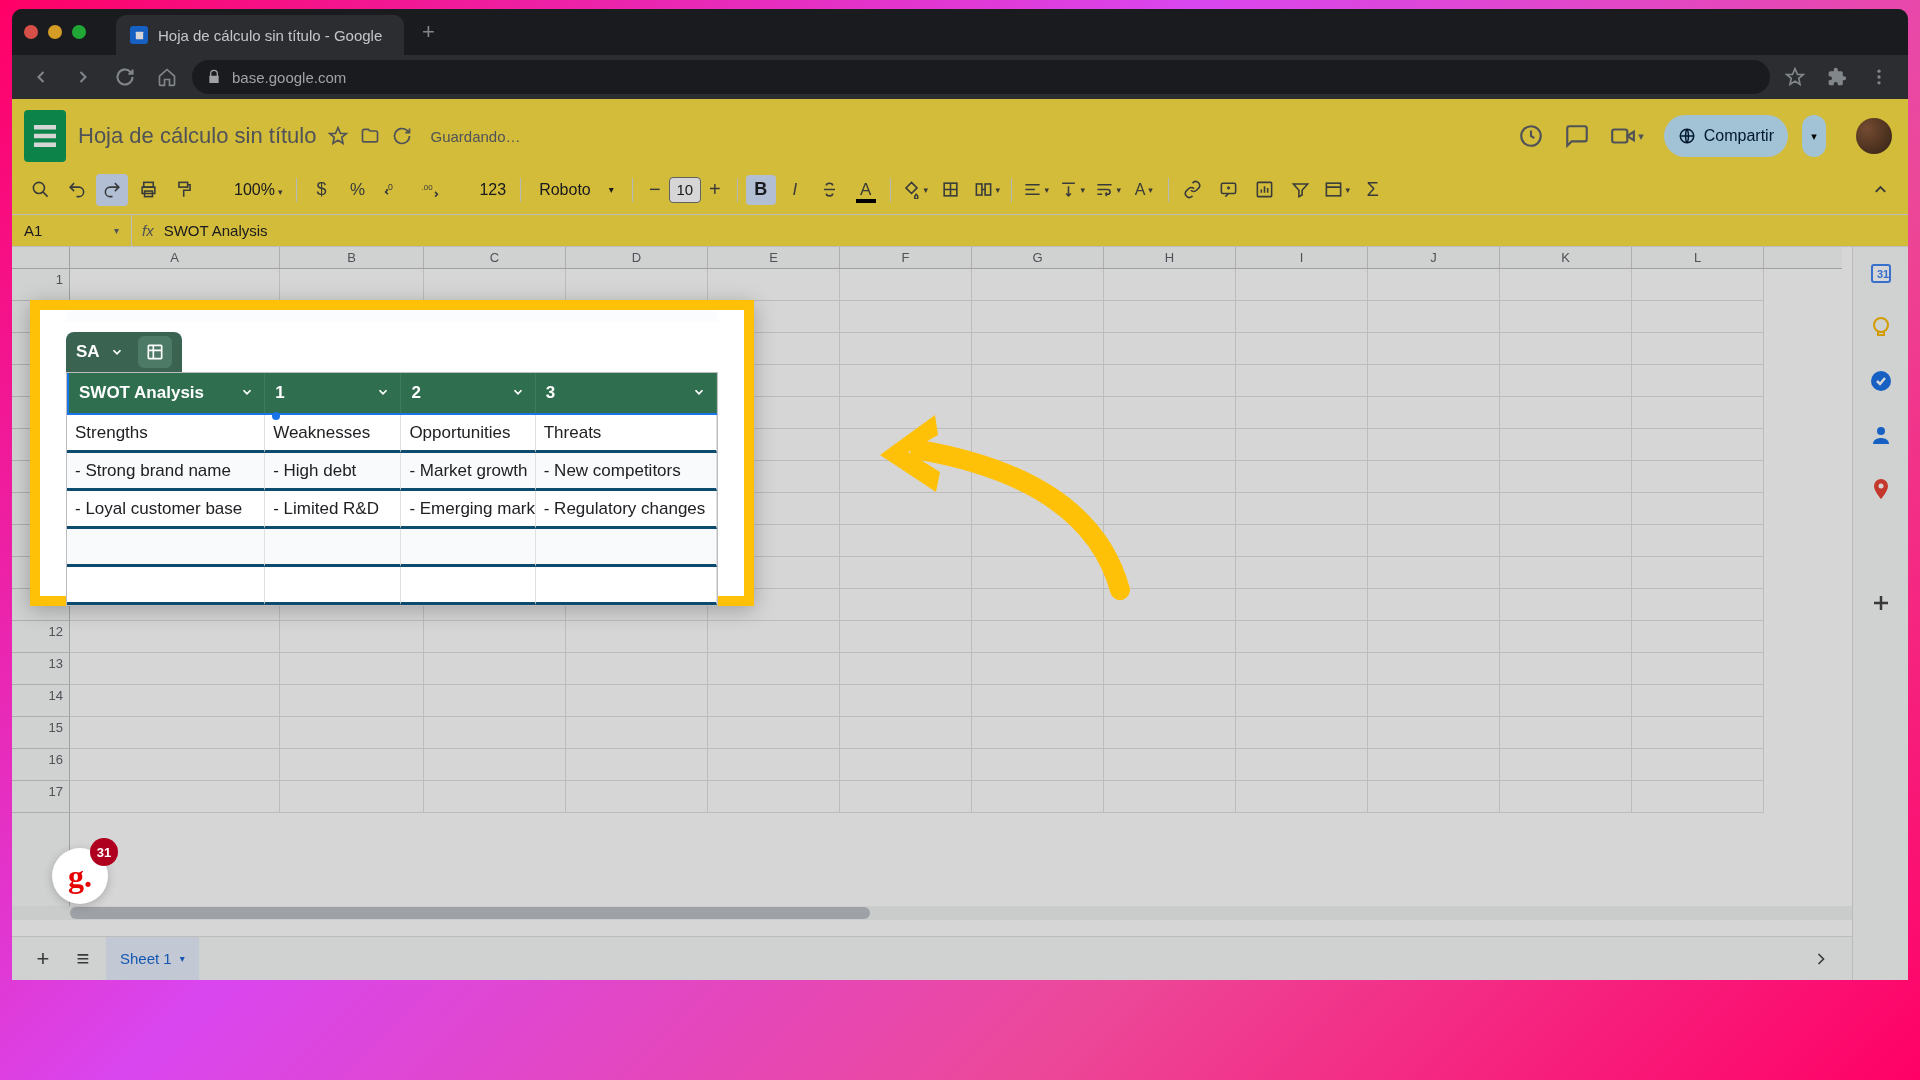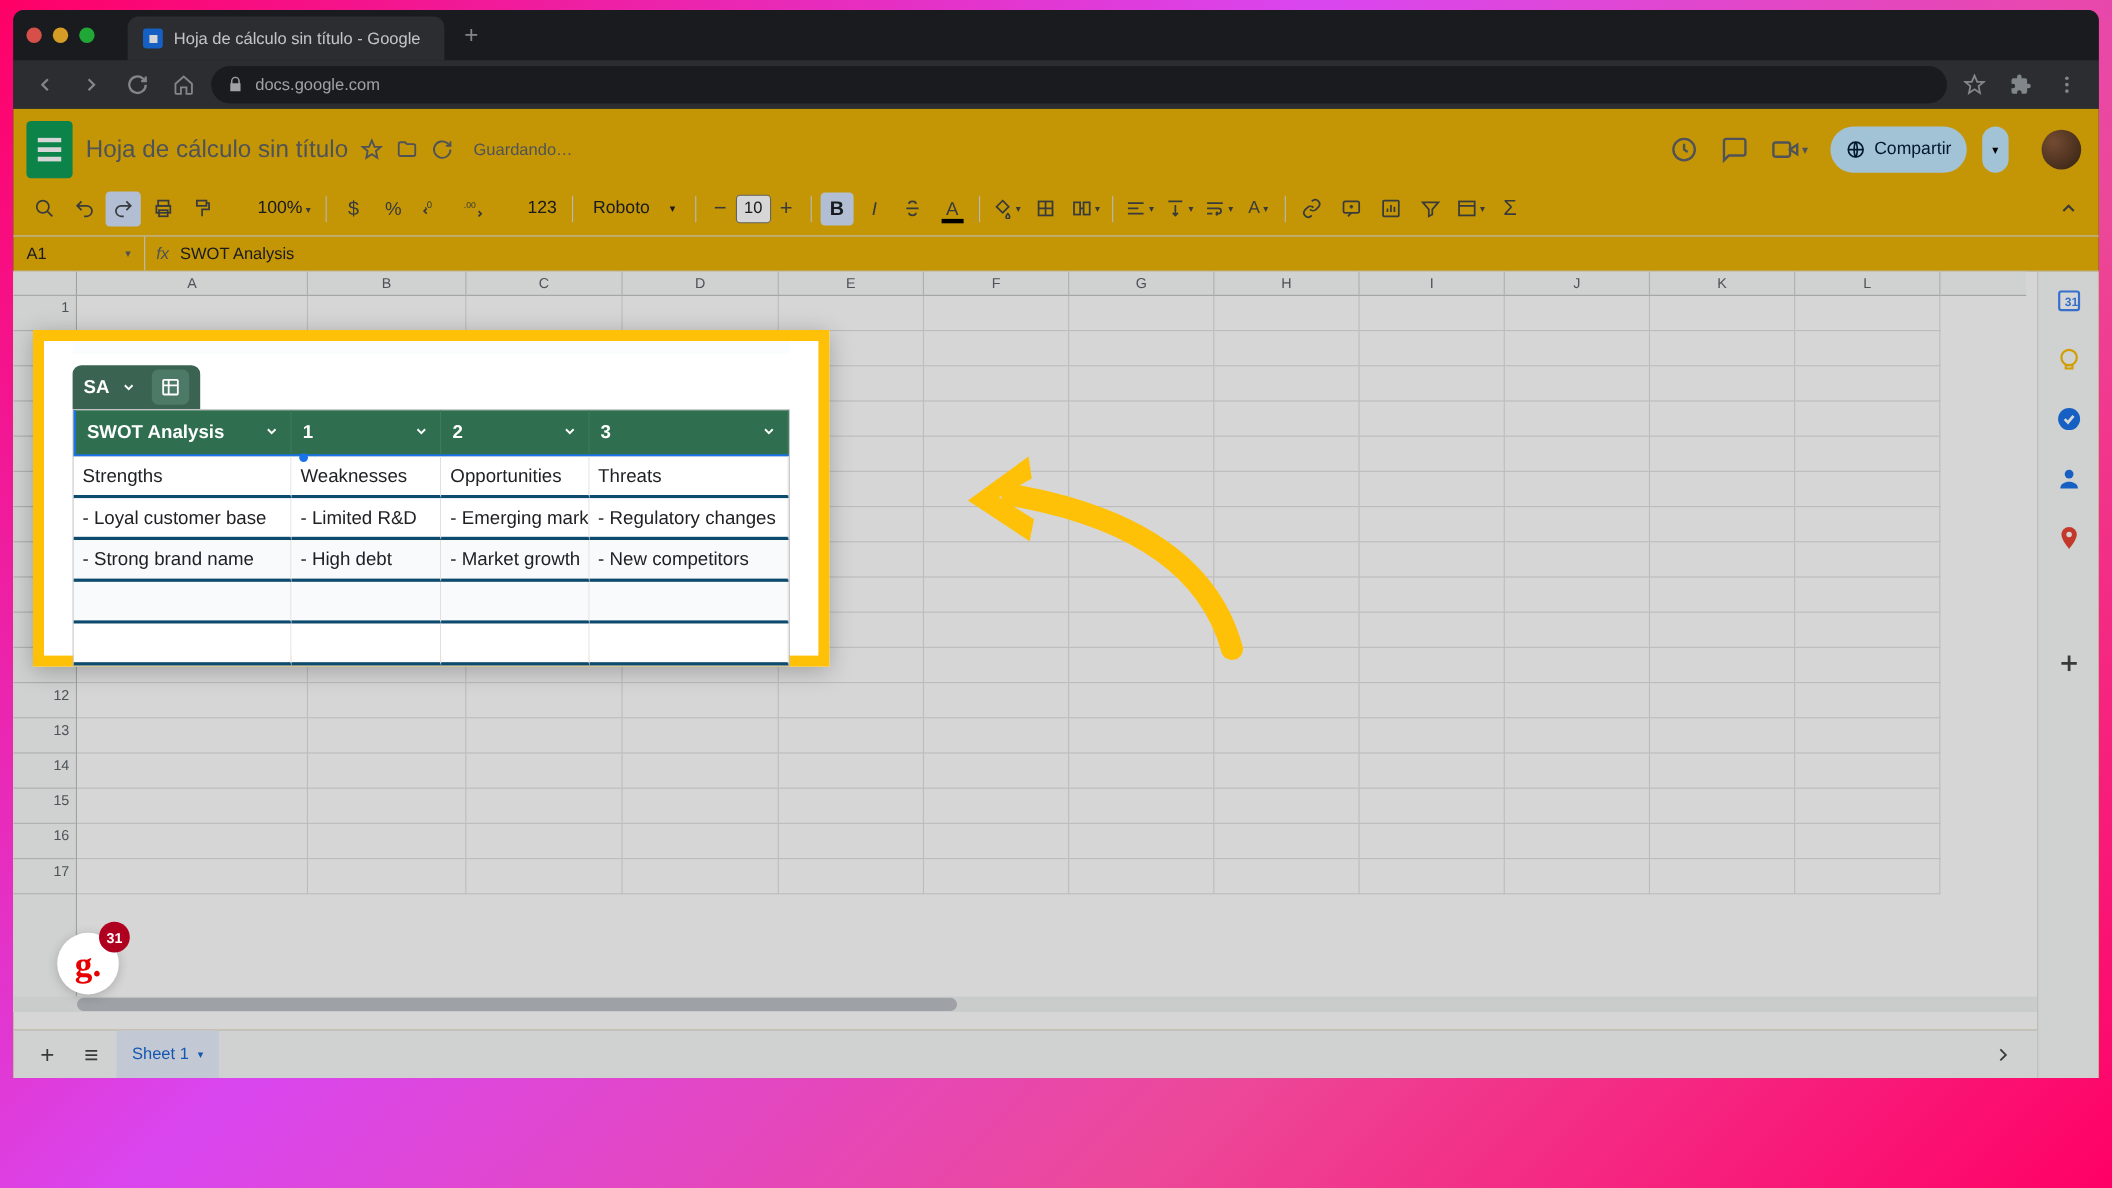--- a/index.html
+++ b/index.html
@@ -52,21 +52,21 @@
 .addr-bar { height: 44px; background: #35363a; display: flex; align-items: center; padding: 0 12px; gap: 8px; }
 .nav-icon { width: 34px; height: 34px; display:flex; align-items:center; justify-content:center; color:#9aa0a6; border-radius:50%; }
 .nav-icon svg { width:20px; height:20px; }
 .url-field {
   flex:1; height: 34px; background:#202124; border-radius: 17px;
   display:flex; align-items:center; padding: 0 14px; gap: 10px; color:#bdc1c6; font-size:15px;
 }
 .url-lock { width:16px; height:16px; }
 
 
-.sheets { position:absolute; left:0; right:0; top:90px; bottom:0; background:#eab308; }
+.sheets { position:absolute; left:0; right:0; top:90px; bottom:0; background:#fde047; }
 
 .titlebar { height:66px; display:flex; align-items:center; padding:8px 16px 0 12px; }
 .sheets-logo { width:42px; height:52px; background:#0f9d58; border-radius:4px; display:flex; align-items:center; justify-content:center; margin-right:12px; }
 .sheets-logo::before { content:""; width:22px; height:22px; background:#fff; clip-path: polygon(0 0, 100% 0, 100% 20%, 0 20%, 0 40%, 100% 40%, 100% 60%, 0 60%, 0 80%, 100% 80%, 100% 100%, 0 100%); }
 .title-col { display:flex; flex-direction:column; gap:2px; flex:1; }
 .title-row { display:flex; align-items:center; gap:12px; }
 .doc-title { font-size:22px; color:#5f6368; }
 .title-icon { width:20px; height:20px; color:#5f6368; }
 .title-icon svg { width:100%; height:100%; }
 .saving { font-size:15px; color:#5f6368; margin-left:6px; }
@@ -207,21 +207,21 @@
       </div>
     <div class="nav-icon">
         <svg viewBox="0 0 24 24" fill="none" stroke="currentColor" stroke-width="2">
           <path d="M3 11l9-8 9 8v10a1 1 0 0 1-1 1h-5v-7h-6v7H4a1 1 0 0 1-1-1z"></path>
         </svg>
       </div>
     <div class="url-field">
       <svg class="url-lock" viewBox="0 0 24 24" fill="#bdc1c6">
           <path d="M6 10V7a6 6 0 1 1 12 0v3h1v11H5V10zm2 0h8V7a4 4 0 0 0-8 0z"></path>
         </svg>
-      <span>docs.google.com</span>
+      <span>base.google.com</span>
     </div>
     <div class="nav-icon">
         <svg viewBox="0 0 24 24" fill="none" stroke="currentColor" stroke-width="2">
           <path d="M12 2l3 7h7l-5.5 4.5L18 21l-6-4-6 4 1.5-7.5L2 9h7z"></path>
         </svg>
       </div>
     <div class="nav-icon">
         <svg viewBox="0 0 24 24" fill="currentColor">
           <path d="M20.5 11H19V7a2 2 0 0 0-2-2h-4V3.5a2.5 2.5 0 0 0-5 0V5H4a2 2 0 0 0-2 2v4h1.5a2.5 2.5 0 0 1 0 5H2v4a2 2 0 0 0 2 2h4v-1.5a2.5 2.5 0 0 1 5 0V22h4a2 2 0 0 0 2-2v-4h1.5a2.5 2.5 0 0 0 0-5z"></path>
         </svg>
@@ -807,33 +807,33 @@
               </svg></span>
           </div>
         </div>
       <div id="swotbody">
           <div class="swot-row swot-body">
             <div class="scell" style="width: 210px;">Strengths</div>
             <div class="scell" style="width: 144px;">Weaknesses</div>
             <div class="scell" style="width: 142px;">Opportunities</div>
             <div class="scell" style="width: 192px;">Threats</div>
           </div>
+          <div class="swot-row swot-body alt">
+            <div class="scell" style="width: 210px;">- Strong brand name</div>
+            <div class="scell" style="width: 144px;">- High debt</div>
+            <div class="scell" style="width: 142px;">- Market growth</div>
+            <div class="scell" style="width: 192px;">- New competitors</div>
+          </div>
           <div class="swot-row swot-body">
             <div class="scell" style="width: 210px;">- Loyal customer base</div>
             <div class="scell" style="width: 144px;">- Limited R&amp;D</div>
             <div class="scell" style="width: 142px;">- Emerging marke</div>
             <div class="scell" style="width: 192px;">- Regulatory changes</div>
           </div>
           <div class="swot-row swot-body alt">
-            <div class="scell" style="width: 210px;">- Strong brand name</div>
-            <div class="scell" style="width: 144px;">- High debt</div>
-            <div class="scell" style="width: 142px;">- Market growth</div>
-            <div class="scell" style="width: 192px;">- New competitors</div>
-          </div>
-          <div class="swot-row swot-body alt">
             <div class="scell" style="width: 210px;"></div>
             <div class="scell" style="width: 144px;"></div>
             <div class="scell" style="width: 142px;"></div>
             <div class="scell" style="width: 192px;"></div>
           </div>
           <div class="swot-row swot-body">
             <div class="scell" style="width: 210px;"></div>
             <div class="scell" style="width: 144px;"></div>
             <div class="scell" style="width: 142px;"></div>
             <div class="scell" style="width: 192px;"></div>

